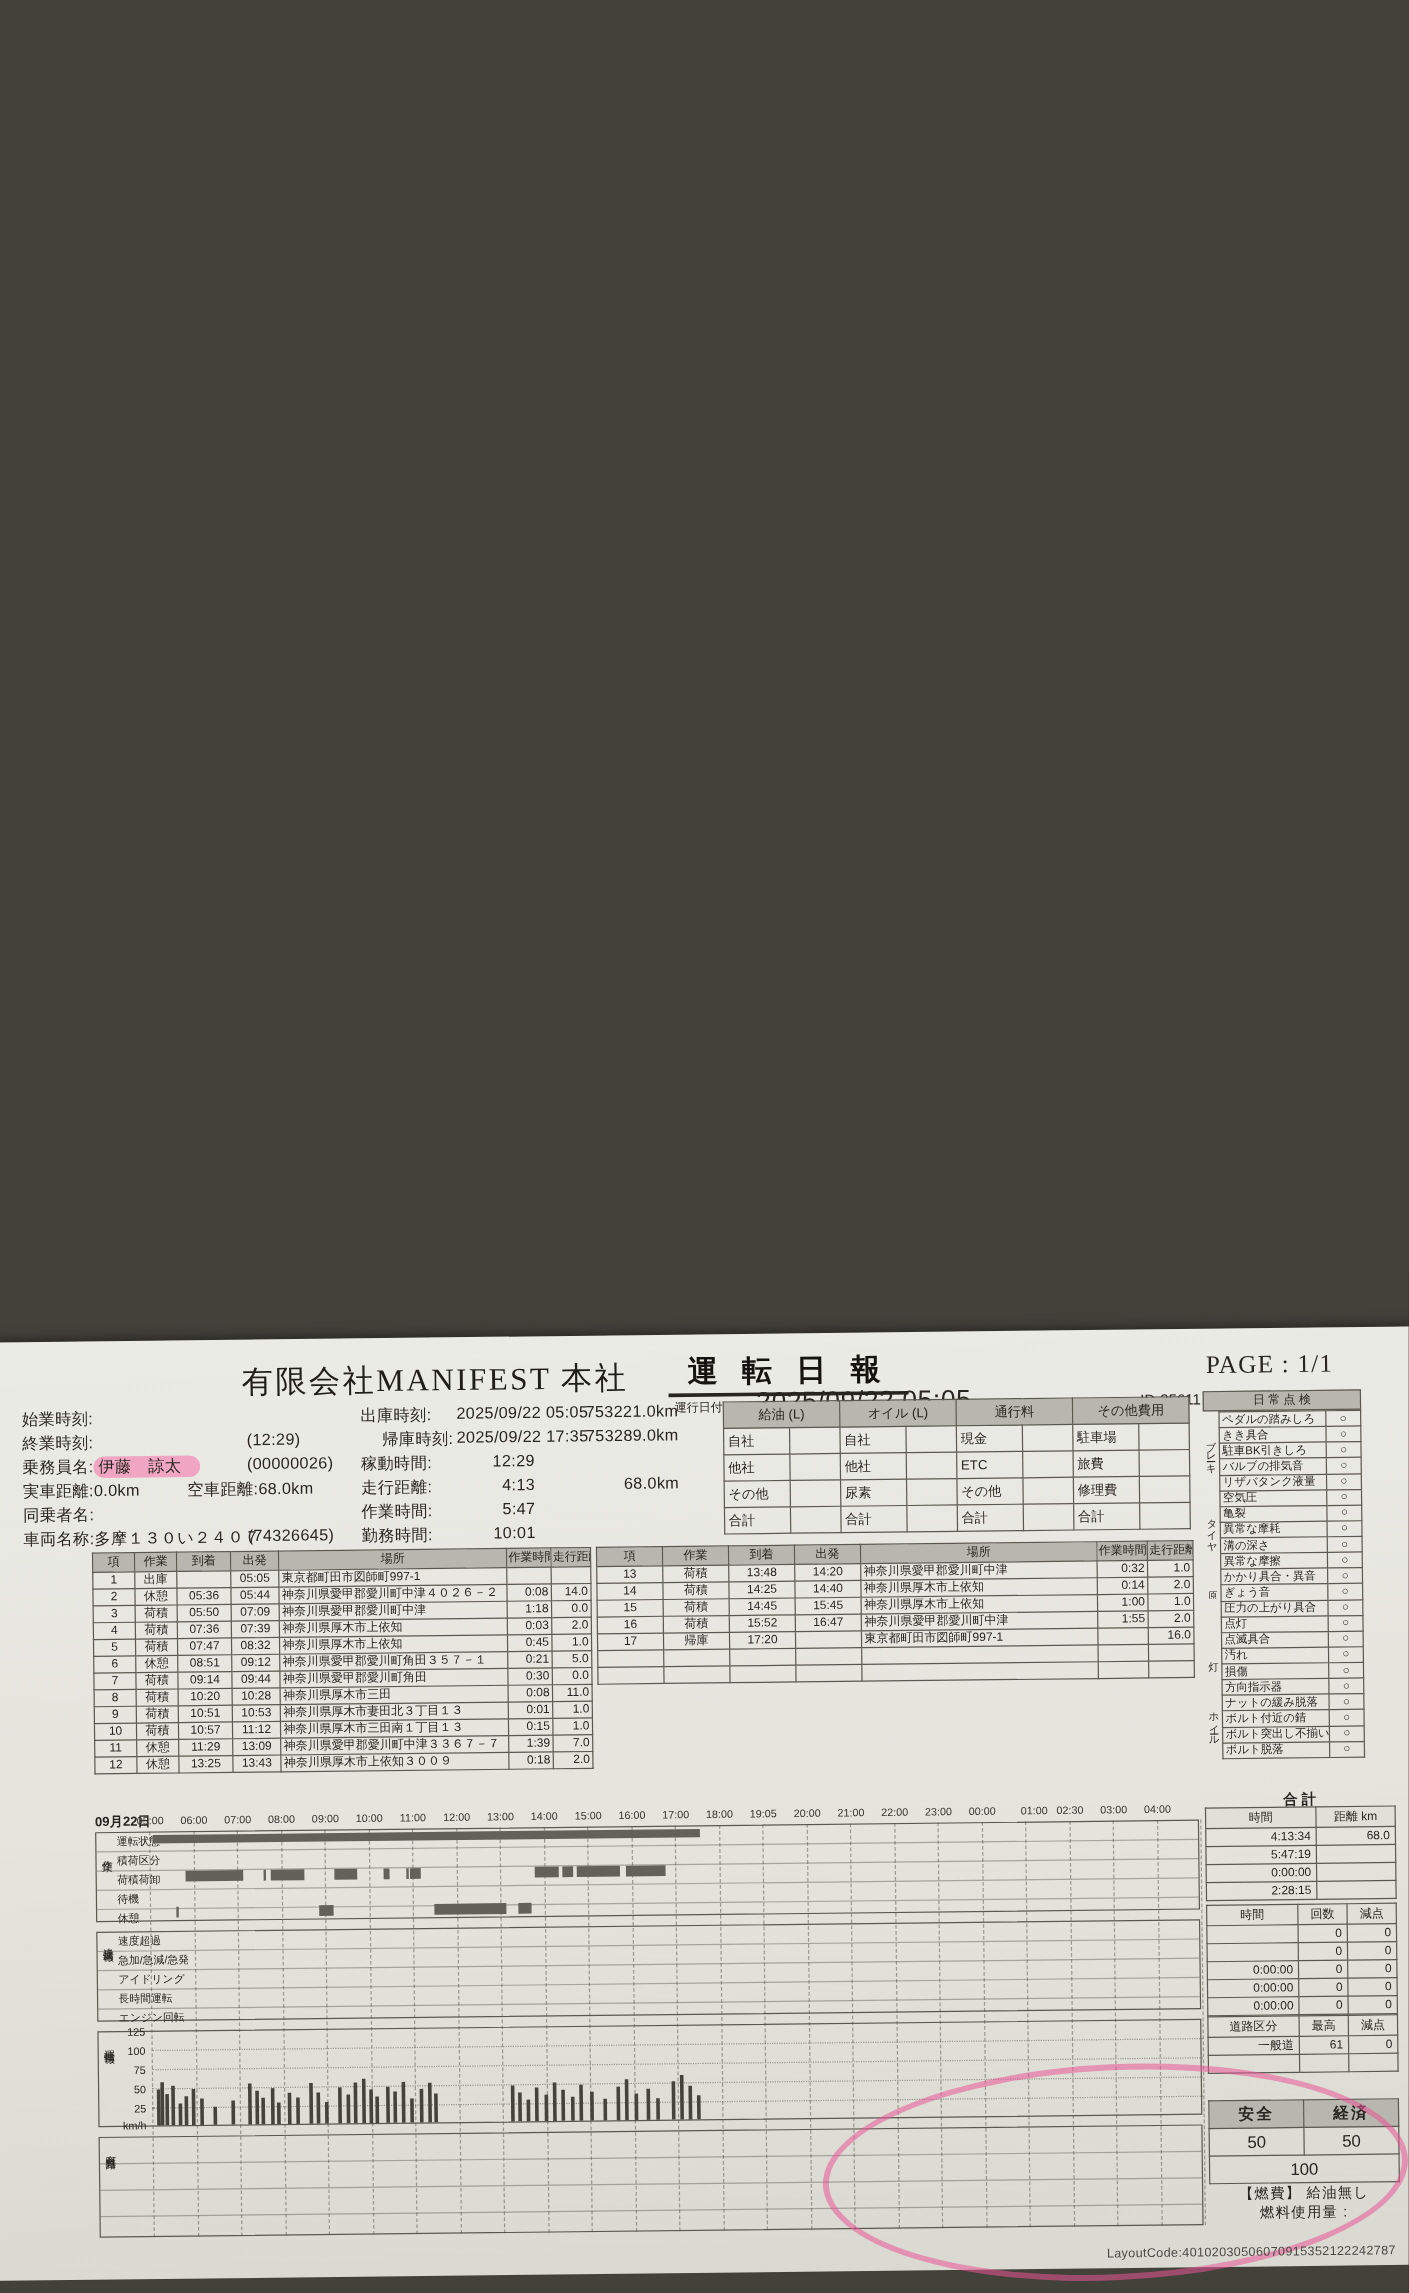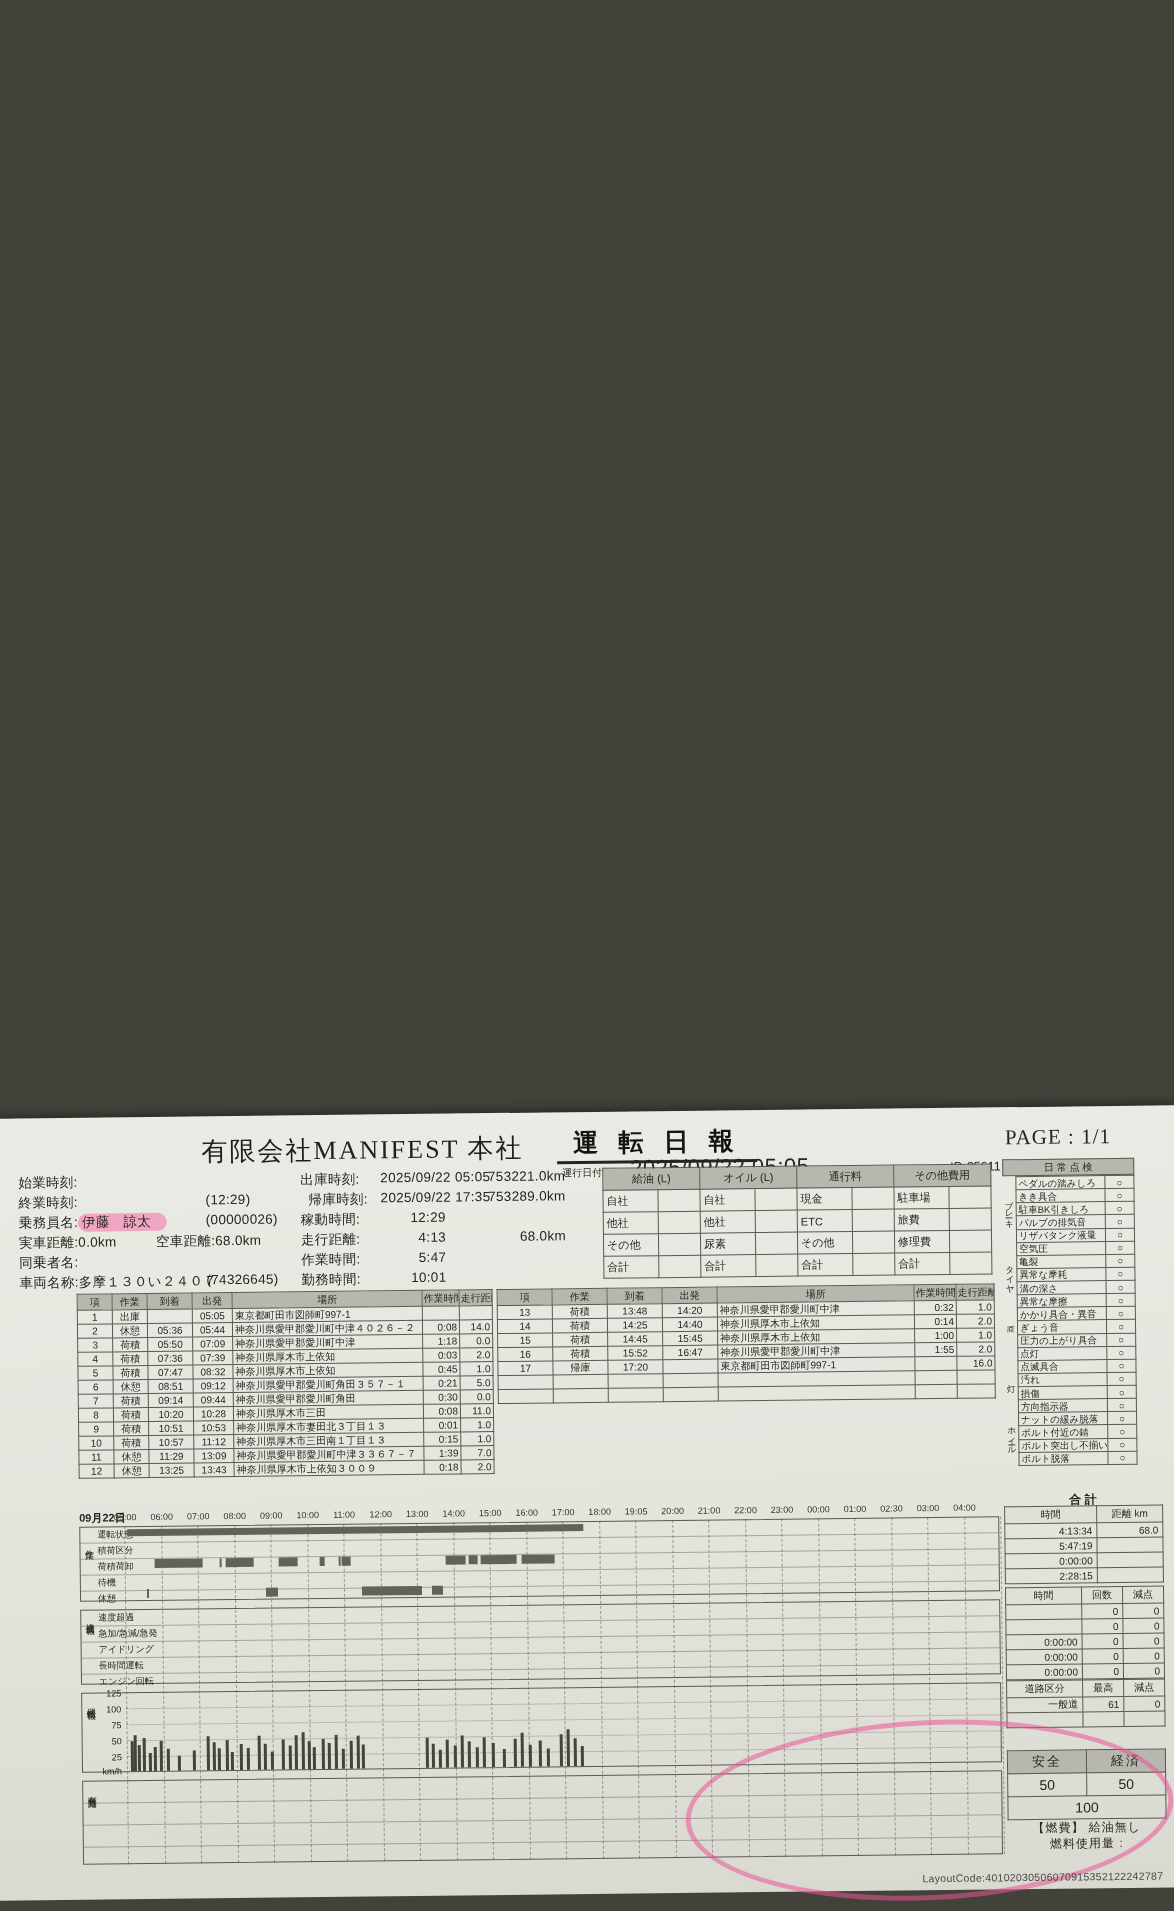--- a/index.html
+++ b/index.html
@@ -51,21 +51,21 @@
   .vline{position:absolute;top:0;bottom:0;width:0;border-left:1px dashed rgba(80,79,70,.5);}
   .hdots{position:absolute;left:45px;width:876px;height:0;border-top:1px dotted rgba(80,79,70,.5);}
   .bar{position:absolute;background:#62615a;}
   .spk{position:absolute;bottom:1px;width:3px;background:#44433c;}
   .glabel{position:absolute;left:3px;writing-mode:vertical-rl;text-orientation:upright;font-size:9px;letter-spacing:1px;}
   .stick{position:absolute;left:12px;width:28px;text-align:right;font-size:9px;}
   .hour{position:absolute;top:0;width:36px;text-align:center;font-size:9px;color:#35342e;}
   .tot{font-size:10px;}
   .tot th{border:1px solid #5a594f;height:14px;font-weight:normal;background:#e0e0d9;}
   .tot td{border:1px solid #5a594f;height:14px;padding:0 4px;text-align:right;overflow:hidden;white-space:nowrap;}
-  .score th{background:#b7b7af;border:1px solid #5a594f;height:20px;font-size:13px;font-weight:normal;letter-spacing:2px;}
+  .score th{background:#b7b7af;border:1px solid #5a594f;height:20px;font-size:13px;font-weight:bold;letter-spacing:2px;}
   .score td{border:1px solid #5a594f;height:20px;text-align:center;font-size:14px;}
   .circle{position:absolute;border:5px solid rgba(233,85,150,.55);border-radius:50%;transform:rotate(-2deg);}
   .fuel{position:absolute;text-align:center;font-size:12px;letter-spacing:1px;}
   .lcode{position:absolute;font-size:10.5px;color:#4a4944;letter-spacing:.3px;text-align:right;}
 </style>
 </head>
 <body>
 
 <div class="stage">
 
@@ -88,21 +88,21 @@
     <div class="f" style="left:215px;top:96px">(00000026)</div>
     <div class="f" style="left:28px;top:116px"><span>実車距離:</span><span>0.0km</span></div>
     <div class="f" style="left:165px;top:116px"><span>空車距離:</span><span>68.0km</span></div>
     <div class="f" style="left:28px;top:136px">同乗者名:</div>
     <div class="f" style="left:28px;top:156px"><span>車両名称:</span><span>多摩１３０い２４０７</span></div>
     <div class="f" style="left:215px;top:156px">(74326645)</div>
 
     <div class="f" style="left:310px;top:56px">出庫時刻:</div>
     <div class="f" style="left:390px;top:56px">2025/09/22 05:05</div>
     <div class="f num" style="left:470px;top:56px;width:105px">753221.0km</div>
-    <div class="f" style="left:318px;top:76px">帰庫時刻:</div>
+    <div class="f" style="left:328px;top:76px">帰庫時刻:</div>
     <div class="f" style="left:390px;top:76px">2025/09/22 17:35</div>
     <div class="f num" style="left:470px;top:76px;width:105px">753289.0km</div>
     <div class="f" style="left:310px;top:96px">稼動時間:</div>
     <div class="f num" style="left:360px;top:96px;width:95px">12:29</div>
     <div class="f" style="left:310px;top:116px">走行距離:</div>
     <div class="f num" style="left:360px;top:116px;width:95px">4:13</div>
     <div class="f num" style="left:470px;top:116px;width:105px">68.0km</div>
     <div class="f" style="left:310px;top:136px">作業時間:</div>
     <div class="f num" style="left:360px;top:136px;width:95px">5:47</div>
     <div class="f" style="left:310px;top:156px">勤務時間:</div>
@@ -520,21 +520,21 @@
           <div class="hour" style="left: 348px;">15:00</div>
           <div class="hour" style="left: 384.5px;">16:00</div>
           <div class="hour" style="left: 421px;">17:00</div>
           <div class="hour" style="left: 457.5px;">18:00</div>
           <div class="hour" style="left: 494px;">19:05</div>
           <div class="hour" style="left: 530.5px;">20:00</div>
           <div class="hour" style="left: 567px;">21:00</div>
           <div class="hour" style="left: 603.5px;">22:00</div>
           <div class="hour" style="left: 640px;">23:00</div>
           <div class="hour" style="left: 676.5px;">00:00</div>
-          <div class="hour" style="left: 713px;">01:00</div>
+          <div class="hour" style="left: 713px; text-align: right;">01:00</div>
           <div class="hour" style="left: 749.5px;">02:30</div>
           <div class="hour" style="left: 786px;">03:00</div>
           <div class="hour" style="left: 822.5px;">04:00</div>
         </div>
 
       <div class="sec" style="top:14px;height:75px">
 
       <div class="trow">運転状態</div>
           <div class="trow">積荷区分</div>
           <div class="trow">荷積荷卸</div>

